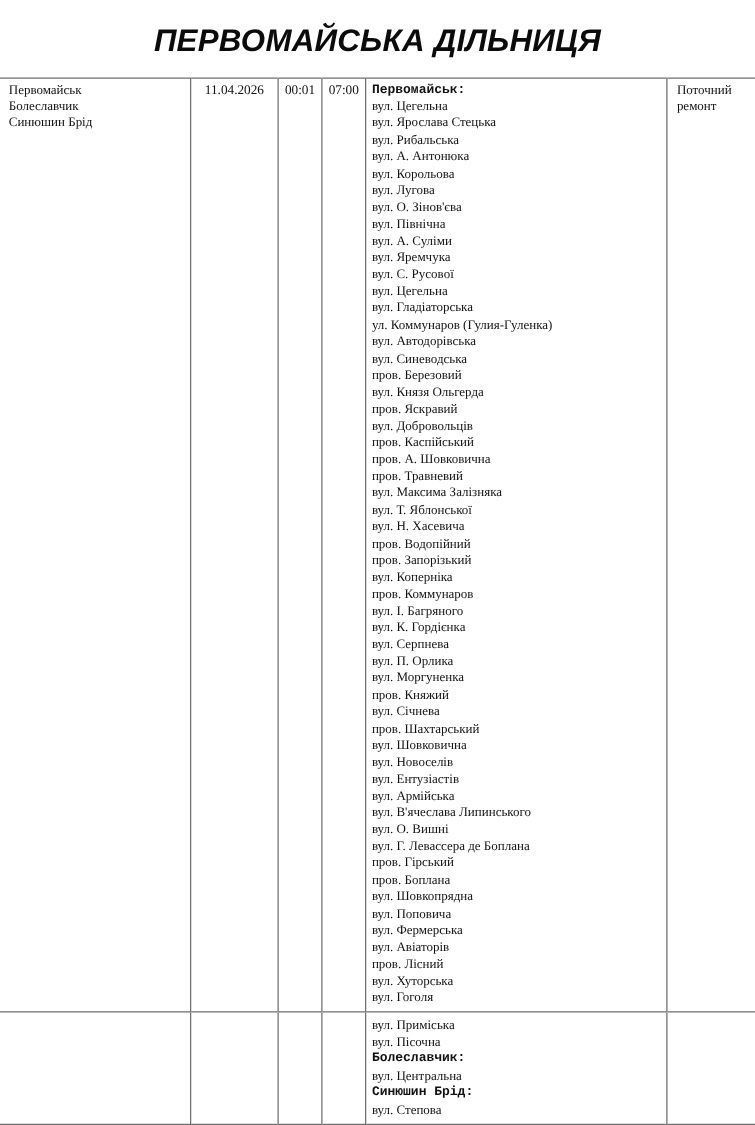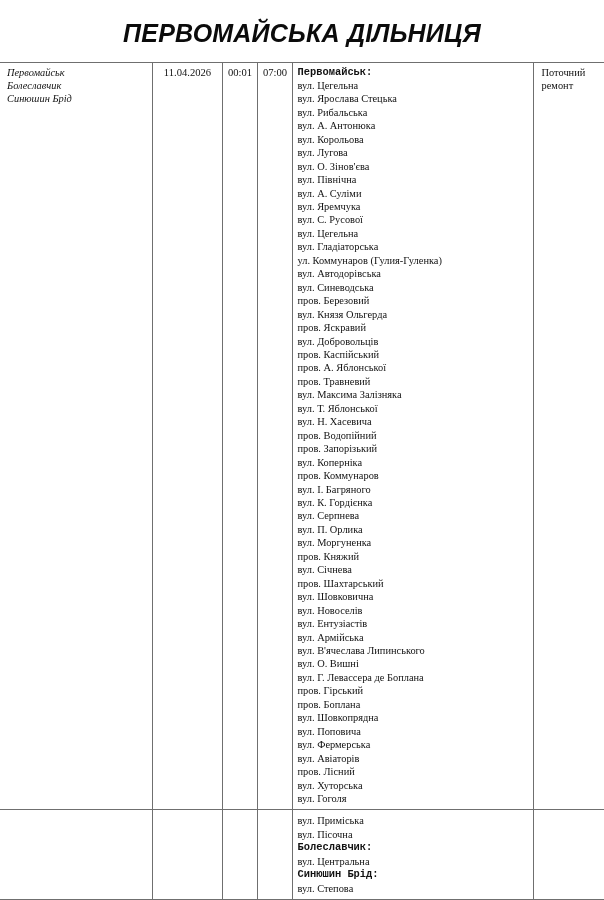--- a/index.html
+++ b/index.html
@@ -71,21 +71,20 @@
   }
   .cell-mid {
     vertical-align: middle;
   }
   .settlement-list,
   .reason-text {
     white-space: pre-line;
   }
   .settlement-list {
     padding-left: 2px;
-    font-style: italic;
   }
   .reason-text {
     padding-left: 3px;
   }
   .street-list {
     margin: 0;
     padding: 0;
     list-style: none;
   }
   .street-list li {
@@ -156,21 +155,21 @@
               <li>вул. Цегельна</li>
               <li>вул. Гладіаторська</li>
               <li>ул. Коммунаров (Гулия-Гуленка)</li>
               <li>вул. Автодорівська</li>
               <li>вул. Синеводська</li>
               <li>пров. Березовий</li>
               <li>вул. Князя Ольгерда</li>
               <li>пров. Яскравий</li>
               <li>вул. Добровольців</li>
               <li>пров. Каспійський</li>
-              <li>пров. А. Яблонської</li>
+              <li>пров. А. Шовковична</li>
               <li>пров. Травневий</li>
               <li>вул. Максима Залізняка</li>
               <li>вул. Т. Яблонської</li>
               <li>вул. Н. Хасевича</li>
               <li>пров. Водопійний</li>
               <li>пров. Запорізький</li>
               <li>вул. Коперніка</li>
               <li>пров. Коммунаров</li>
               <li>вул. І. Багряного</li>
               <li>вул. К. Гордієнка</li>

